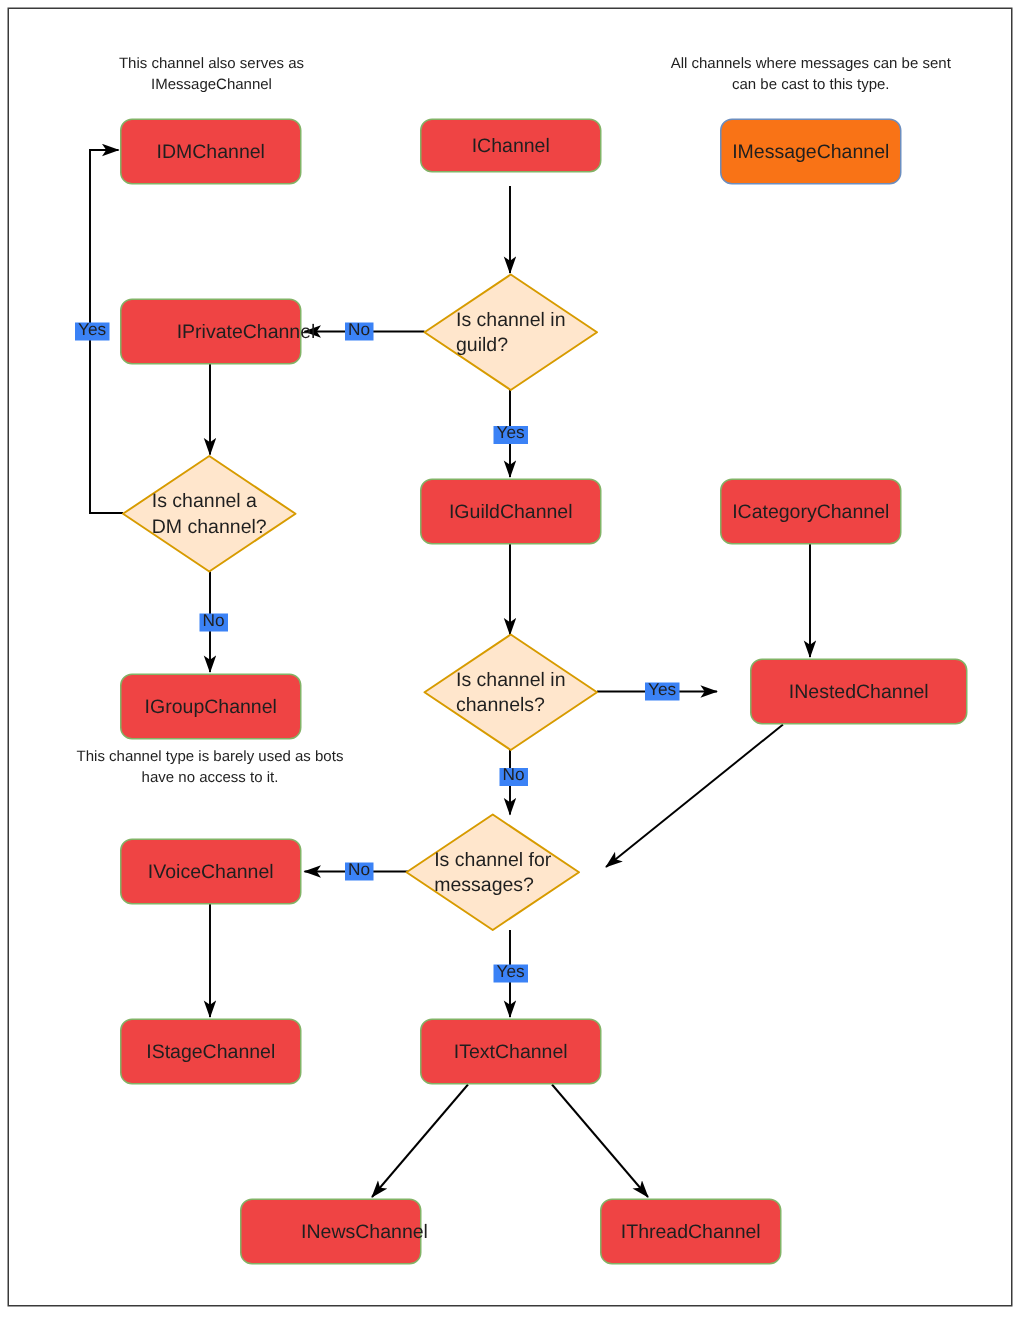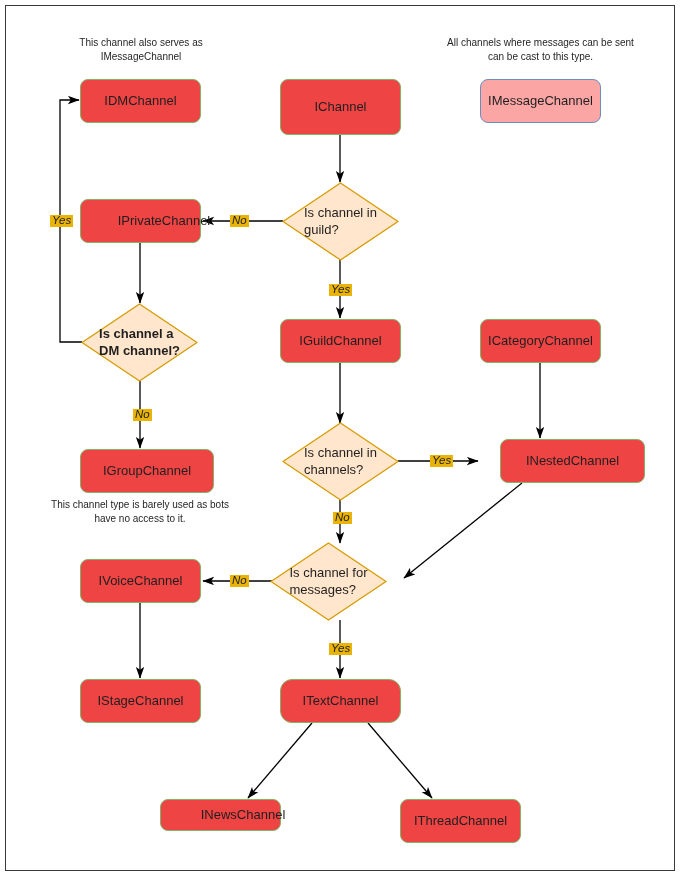--- a/index.html
+++ b/index.html
@@ -44,21 +44,21 @@
     font-size: 13px;
     color: #1f1f1f;
     line-height: 1.25;
     white-space: nowrap;
   }
   .node.green {
     background: #ef4444;
     border: 1.2px solid #82b366;
   }
   .node.blue {
-    background: #fca5a5;
+    background: #f97316;
     border: 1.2px solid #6c8ebf;
   }
   .diamond {
     position: absolute;
     display: flex;
     align-items: center;
     justify-content: center;
   }
   .diamond .dshape {
     position: absolute;
@@ -78,25 +78,24 @@
     position: absolute;
     font-size: 10px;
     color: #1f1f1f;
     text-align: center;
     line-height: 1.35;
   }
   .edge-label {
     position: absolute;
     font-size: 11.5px;
     color: #1f1f1f;
-    background: #eab308;
+    background: #3b82f6;
     padding: 0 2px;
     line-height: 1;
     white-space: nowrap;
-    font-style: italic;
   }
 </style>
 </head>
 <body>
 
 <div id="canvas">
   <div id="frame"></div>
 
   <svg id="edges" viewBox="0 0 682 882">
     <defs>
@@ -139,55 +138,55 @@
       <path d="M368,723 L432,798"></path>
     </g>
   </svg>
 
   <div class="note" style="left:46px; top:36px; width:190px;">This channel also serves as IMessageChannel</div>
   <div class="note" style="left:44px; top:498px; width:192px;">This channel type is barely used as bots have no access to it.</div>
   <div class="note" style="left:443px; top:36px; width:195px;">All channels where messages can be sent can be cast to this type.</div>
 
   <div class="node green" style="left:80px; top:79px; width:121px; height:44px;">IDMChannel</div>
 
-  <div class="node green" style="left:280px; top:79px; width:121px; height:56px;">IChannel</div>
+  <div class="node green" style="left:280px; top:79px; width:121px; height:36px;">IChannel</div>
 
   <div class="node blue" style="left:480px; top:79px; width:121px; height:44px;">IMessageChannel</div>
 
   <div class="node green" style="left:80px; top:199px; width:121px; height:44px;padding-left:47px;">IPrivateChannel</div>
 
-  <div class="node green" style="left:80px; top:449px; width:134px; height:44px;">IGroupChannel</div>
+  <div class="node green" style="left:80px; top:449px; width:121px; height:44px;">IGroupChannel</div>
 
   <div class="node green" style="left:280px; top:319px; width:121px; height:44px;">IGuildChannel</div>
 
   <div class="node green" style="left:480px; top:319px; width:121px; height:44px;">ICategoryChannel</div>
 
   <div class="node green" style="left:500px; top:439px; width:145px; height:44px;">INestedChannel</div>
 
   <div class="node green" style="left:80px; top:559px; width:121px; height:44px;">IVoiceChannel</div>
 
   <div class="node green" style="left:80px; top:679px; width:121px; height:44px;">IStageChannel</div>
 
-  <div class="node green" style="left:280px; top:679px; width:121px; height:44px;border-radius:12px;">ITextChannel</div>
-
-  <div class="node green" style="left:160px; top:799px; width:121px; height:32px;padding-left:45px;">INewsChannel</div>
+  <div class="node green" style="left:280px; top:679px; width:121px; height:44px;">ITextChannel</div>
+
+  <div class="node green" style="left:160px; top:799px; width:121px; height:44px;padding-left:45px;">INewsChannel</div>
 
   <div class="node green" style="left:400px; top:799px; width:121px; height:44px;">IThreadChannel</div>
 
   <div class="diamond" style="left:282px; top:182px; width:117px; height:79px;">
     <svg class="dshape" viewBox="0 0 117 79" preserveAspectRatio="none">
       <polygon points="58.5,1 116,39.5 58.5,78 1,39.5" fill="#ffe6cc" stroke="#d79b00" stroke-width="1.3" stroke-linejoin="round"></polygon>
     </svg>
     <div class="dlabel">
       <span>Is channel in</span><br>
       <span>guild?</span>
     </div>
   </div>
 
-  <div class="diamond" style="left:81px; top:303px; width:117px; height:79px;font-weight:bold;">
+  <div class="diamond" style="left:81px; top:303px; width:117px; height:79px;">
     <svg class="dshape" viewBox="0 0 117 79" preserveAspectRatio="none">
       <polygon points="58.5,1 116,39.5 58.5,78 1,39.5" fill="#ffe6cc" stroke="#d79b00" stroke-width="1.3" stroke-linejoin="round"></polygon>
     </svg>
     <div class="dlabel">
       <span>Is channel a</span><br>
       <span>DM channel?</span>
     </div>
   </div>
 
   <div class="diamond" style="left:282px; top:422px; width:117px; height:79px;">

